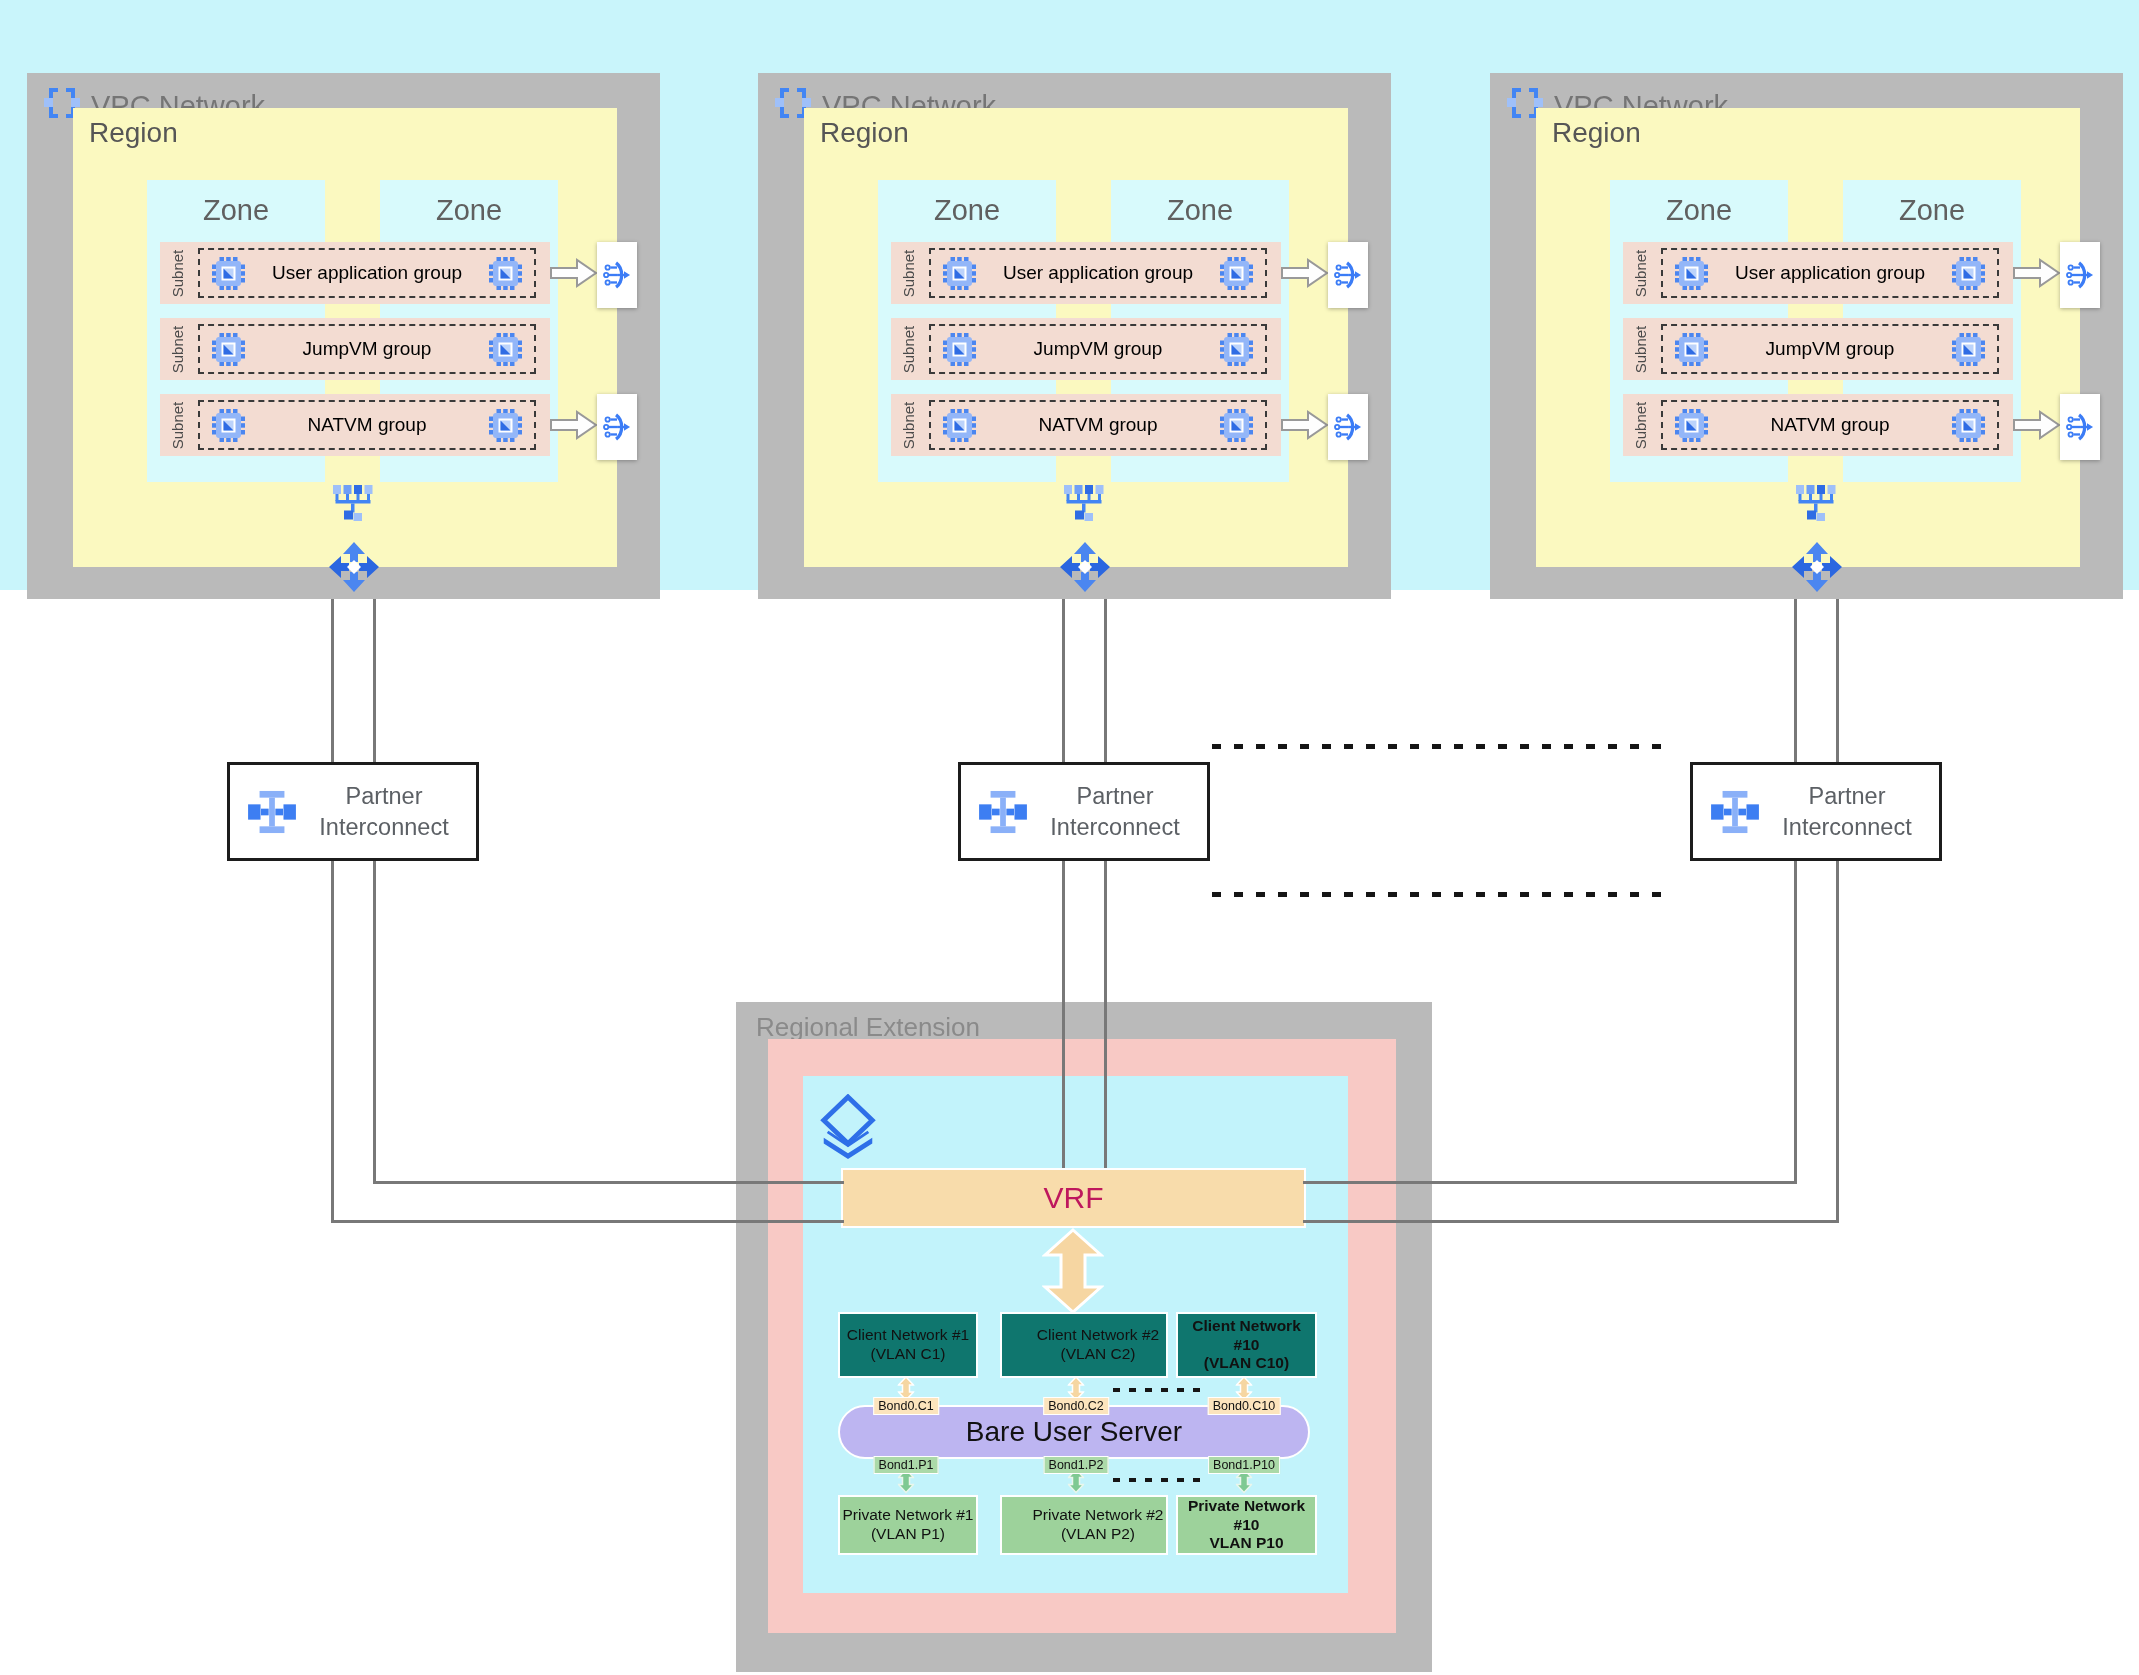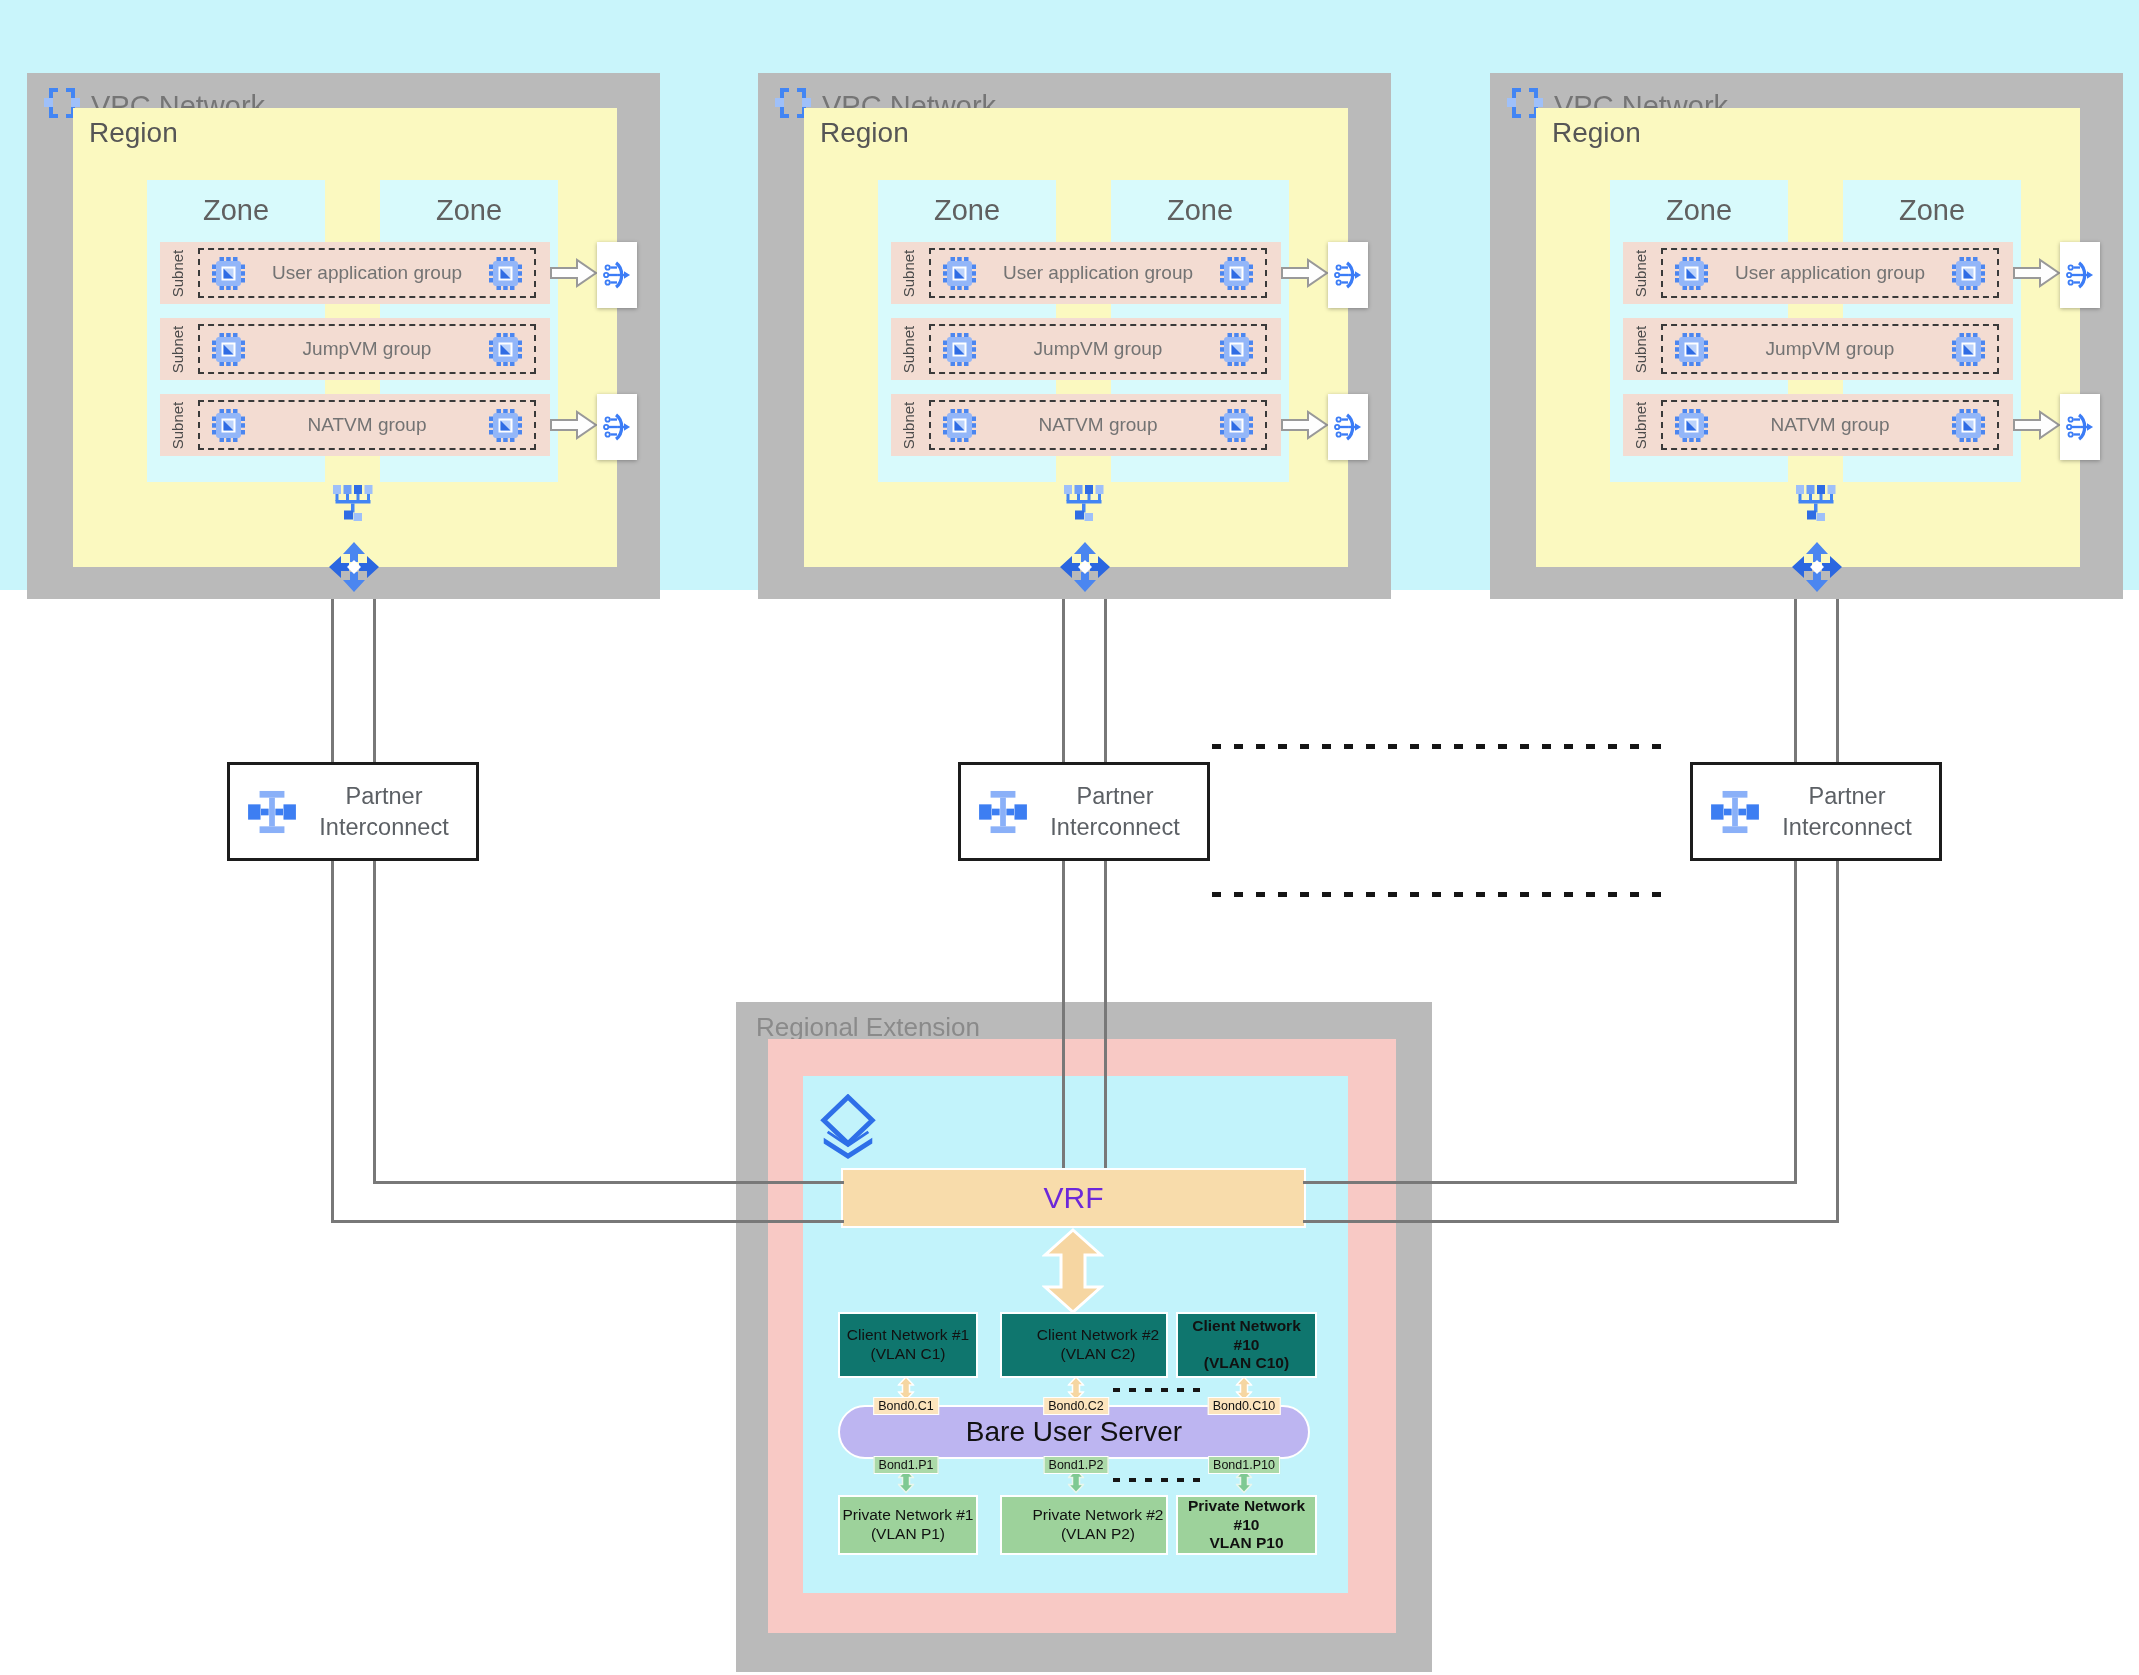--- a/index.html
+++ b/index.html
@@ -14,21 +14,21 @@
   .region{position:absolute;left:46px;top:35px;width:544px;height:459px;background:#fbf9c0;}
   .region-title{position:absolute;left:16px;top:9px;font-size:28px;color:#565656;}
   .zone{position:absolute;top:72px;width:178px;height:302px;background:#d8fafc;}
   .zone.a{left:74px;} .zone.b{left:307px;}
   .zone-title{text-align:center;margin-top:14px;font-size:29px;color:#606060;}
   .srow{position:absolute;left:87px;width:390px;height:62px;background:#f3dcd2;display:flex;z-index:2;}
   .srow.r0{top:134px;} .srow.r1{top:210px;} .srow.r2{top:286px;}
   .snlab{width:36px;display:flex;align-items:center;justify-content:center;}
   .snlab span{transform:rotate(-90deg);font-size:15px;color:#4a4a4a;white-space:nowrap;}
   .sdash{flex:1;margin:6px 14px 6px 2px;border:2px dashed #3a3a3a;display:flex;align-items:center;padding:0 12px;gap:8px;}
-  .glab{flex:1;text-align:center;font-size:19px;color:#737373;}
+  .glab{flex:1;text-align:center;font-size:19px;color:#000000;}
   .chip{width:33px;height:33px;flex:0 0 auto;}
   .warrow{position:absolute;left:477px;width:48px;height:30px;z-index:3;}
   .warrow.t{top:150px;} .warrow.b{top:302px;}
   .lb{position:absolute;left:570px;width:40px;height:66px;background:#fff;
       box-shadow:0 1px 4px rgba(0,0,0,.3);display:flex;align-items:center;justify-content:center;z-index:4;}
   .lb.t{top:169px;} .lb.b{top:321px;}
   .lb svg{width:28px;height:34px;}
   .hubicon{position:absolute;left:306px;top:412px;width:40px;height:36px;}
   .routesicon{position:absolute;left:301px;top:468px;width:52px;height:52px;}
 
@@ -43,21 +43,21 @@
   .pi svg{width:50px;height:44px;flex:0 0 auto;}
   .pi-label{width:150px;text-align:center;font-size:23.5px;line-height:1.28;color:#5c6065;}
 
   
   .re{position:absolute;left:736px;top:1002px;width:696px;height:670px;background:#bababa;z-index:1;}
   .re-title{position:absolute;left:20px;top:10px;font-size:26px;color:#8a8a8a;}
   .re-pink{position:absolute;left:32px;top:37px;width:628px;height:594px;background:#f8c9c5;}
   .re-cyan{position:absolute;left:35px;top:37px;width:545px;height:517px;background:#c2f3fb;}
   .layersicon{position:absolute;left:16px;top:18px;width:58px;height:66px;}
   .vrf{position:absolute;left:38px;top:92px;width:465px;height:60px;background:#f8dcab;border:2px solid #fff;
-       box-sizing:border-box;display:flex;align-items:center;justify-content:center;font-size:30px;color:#6d28d9;}
+       box-sizing:border-box;display:flex;align-items:center;justify-content:center;font-size:30px;color:#be185d;}
   .bigarrow{position:absolute;left:239px;top:152px;width:62px;height:86px;}
   .netbox{position:absolute;width:136px;display:flex;flex-direction:column;align-items:center;justify-content:center;
           text-align:center;font-size:15.5px;line-height:1.22;color:#111;border:2px solid #fff;box-sizing:content-box;}
   .cn{top:236px;height:62px;background:#0f766e;}
   .pn{top:419px;height:56px;background:#9dd29b;}
   .nb1{left:35px;} .nb2{left:197px;padding-left:28px;} .nb3{left:373px;width:137px;font-weight:bold;}
   .bond{position:absolute;transform:translateX(-50%);font-size:12.5px;padding:1px 4px;border:1.5px solid #fff;
         color:#111;white-space:nowrap;z-index:3;}
   .bond0{top:321px;background:#fce4bd;} .bond1{top:380px;background:#abd9a8;}
   .bx1{left:103px;} .bx2{left:273px;} .bx3{left:441px;}

